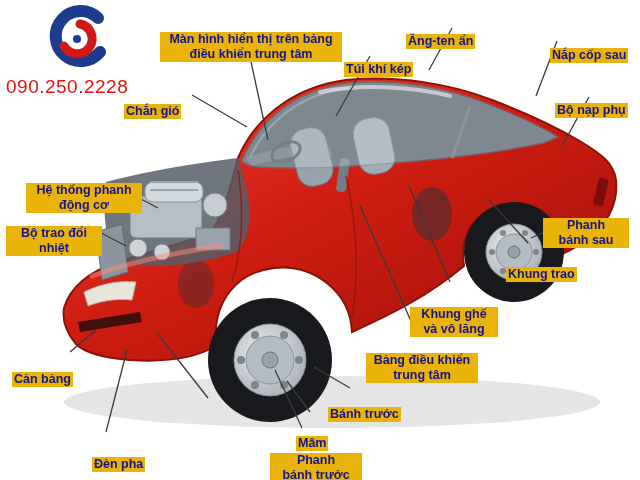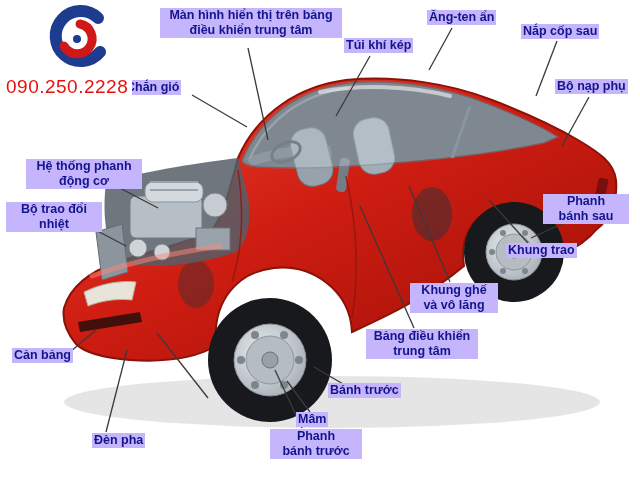--- a/index.html
+++ b/index.html
@@ -10,21 +10,21 @@
   }
   .stage{position:absolute;left:0;top:0;width:640px;height:480px}
   svg.layer{position:absolute;left:0;top:0}
   #car-layer{z-index:1}
   #leader-layer{z-index:2;pointer-events:none}
   .leader{stroke:var(--line-color,#3a3a3a);stroke-width:1.3;fill:none}
   .label{
     position:absolute;z-index:4;
     color:var(--label-color,#14148c);
     font-weight:bold;font-size:12.5px;line-height:1.18;
-    white-space:pre-line;background:#c4b5fd;padding:0 2px;
+    white-space:pre-line;background:#eab308;padding:0 2px;margin-top:24px;
   }
   .label.center{text-align:center}
   .phone{
     position:absolute;left:6px;top:76px;z-index:5;
     color:var(--phone-color,#e8100c);
     font-weight:normal;font-size:19px;letter-spacing:.5px;
     background:#ffffff;padding-right:4px;
   }
   .logo{position:absolute;left:40px;top:2px;z-index:5}
 </style>
@@ -161,22 +161,22 @@
       <path d="M 58 16 A 25 25 0 1 0 60 50" fill="none" stroke="#1d3c8f" stroke-width="12" stroke-linecap="round"></path>
       <path d="M 40 22 A 15 15 0 1 1 24 44" fill="none" stroke="#d01818" stroke-width="9" stroke-linecap="round"></path>
       <circle cx="37" cy="37" r="4" fill="#1d3c8f"></circle>
     </svg>
   </div>
   <div class="phone">090.250.2228</div>
 
   <div class="label center" style="left:160px;top:8px;width:178px">Màn hình hiển thị trên bảng
 điều khiển trung tâm</div>
   <div class="label" style="left:344px;top:38px">Túi khí kép</div>
-  <div class="label" style="left:427px;top:10px">Ăng-ten ẩn</div>
-  <div class="label" style="left:521px;top:24px">Nắp cốp sau</div>
+  <div class="label" style="left:406px;top:10px">Ăng-ten ẩn</div>
+  <div class="label" style="left:550px;top:24px">Nắp cốp sau</div>
   <div class="label" style="left:555px;top:79px">Bộ nạp phụ</div>
   <div class="label" style="left:124px;top:80px">Chắn gió</div>
   <div class="label center" style="left:6px;top:202px;width:92px">Bộ trao đổi
 nhiệt</div>
   <div class="label center" style="left:26px;top:159px;width:112px">Hệ thống phanh
 động cơ</div>
   <div class="label center" style="left:543px;top:194px;width:82px">Phanh
 bánh sau</div>
   <div class="label" style="left:506px;top:243px">Khung trao</div>
   <div class="label center" style="left:366px;top:329px;width:108px">Bảng điều khiển

